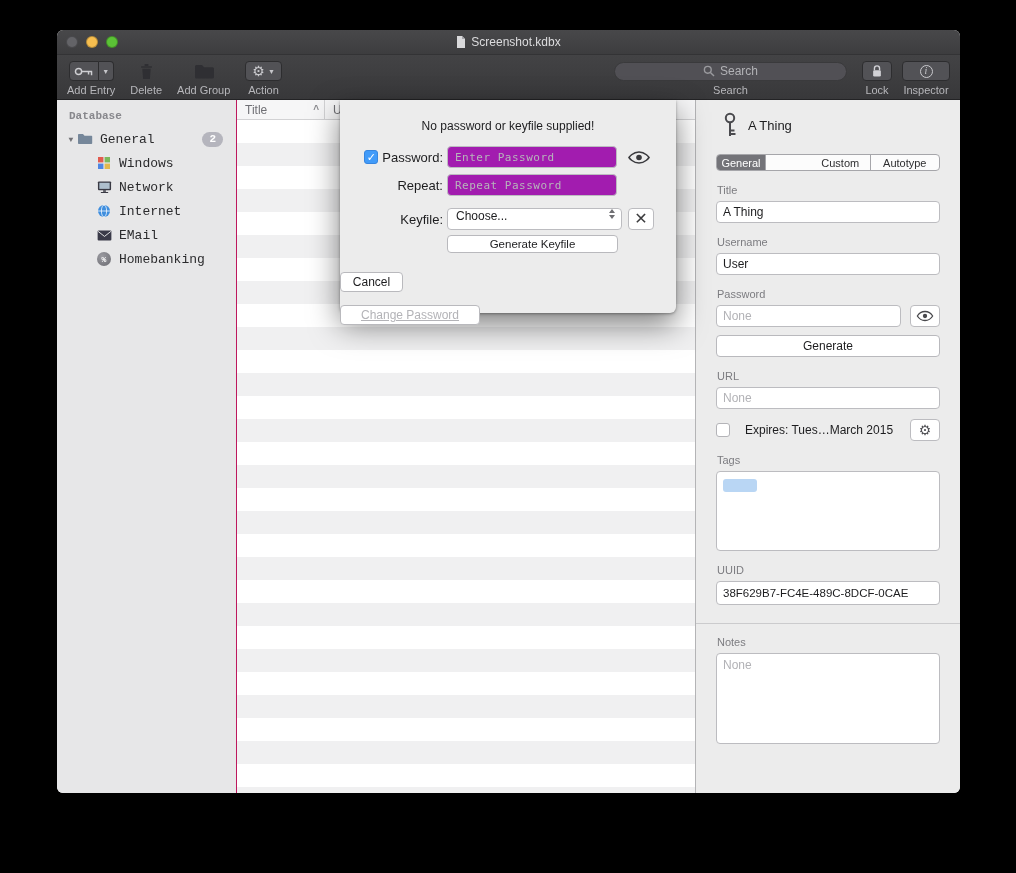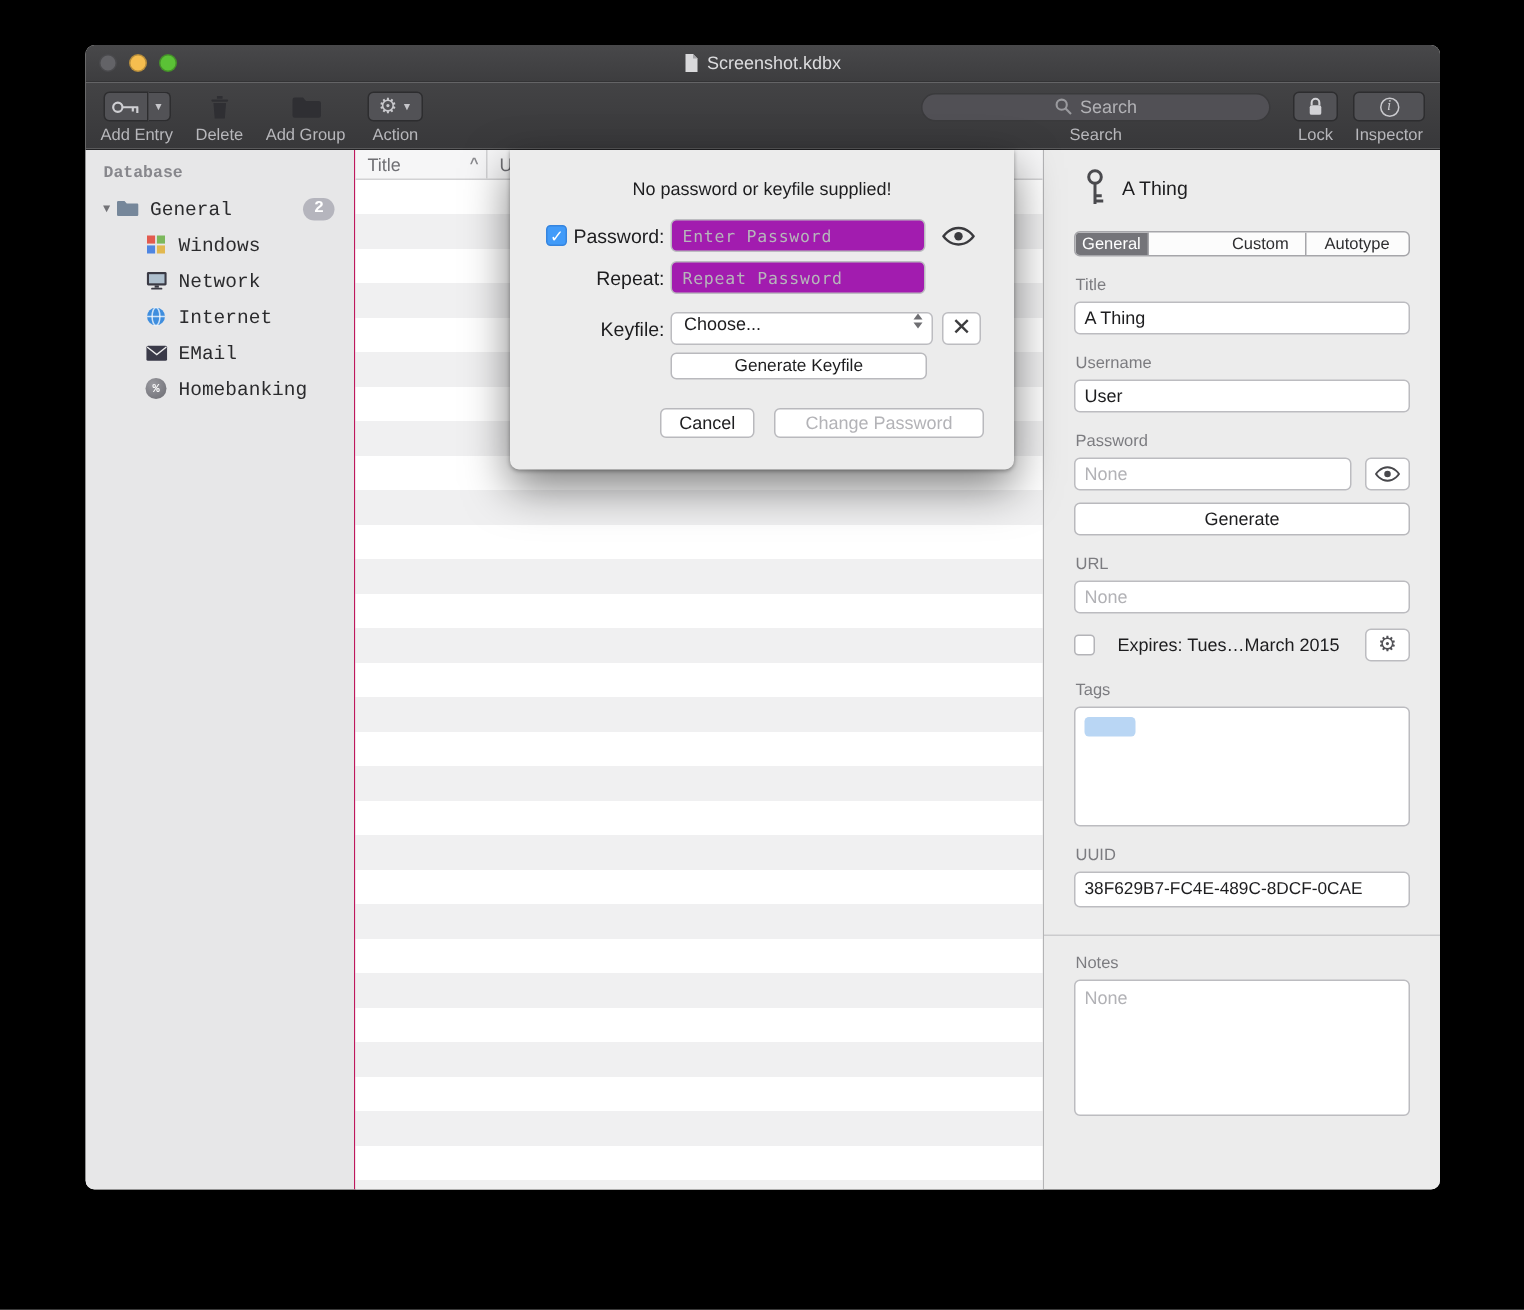--- a/index.html
+++ b/index.html
@@ -114,23 +114,23 @@
   .mono-ph{font-family:"DejaVu Sans Mono",monospace;font-size:11px;color:#b6b6ba;letter-spacing:.5px;white-space:nowrap;}
   .dlg-select{width:175px;height:22px;background:#fff;border:1px solid #bcbcc0;border-radius:4px;
     display:flex;align-items:flex-start;padding:0 4px 0 8px;margin-left:4px;font-size:12px;color:#1d1d1f;}
   .stepper{margin-left:auto;display:flex;flex-direction:column;gap:2px;padding-right:2px;}
   .tri-up{width:0;height:0;border-left:3.5px solid transparent;border-right:3.5px solid transparent;border-bottom:4px solid #6e6e72;}
   .tri-down{width:0;height:0;border-left:3.5px solid transparent;border-right:3.5px solid transparent;border-top:4px solid #6e6e72;}
   .dlg-eye{margin-left:10px;display:flex;align-items:center;}
   .dlg-x{margin-left:6px;width:26px;height:22px;background:#fff;border:1px solid #bcbcc0;border-radius:4px;
     display:flex;align-items:center;justify-content:center;font-size:16px;color:#3c3c3e;line-height:1;}
   .gen-keyfile{margin:5px 0 0 107px;width:171px;height:18px;font-size:11.5px;}
-  .dlg-buttons{display:flex;justify-content:flex-end;gap:13px;margin-top:19px;padding-right:20px;}
+  .dlg-buttons{display:flex;justify-content:flex-end;gap:13px;margin-top:19px;padding-right:20px;flex-direction:column;}
   .btn.cancel{width:63px;height:20px;}
-  .btn.changepw{width:140px;height:20px;color:#b3b3b7;}
+  .btn.changepw{width:140px;height:20px;color:#b3b3b7;text-decoration:underline;}
 </style>
 </head>
 <body>
 
 <div class="window">
 
   <div class="titlebar">
     <div class="lights">
       <span class="light close"></span>
       <span class="light min"></span>

